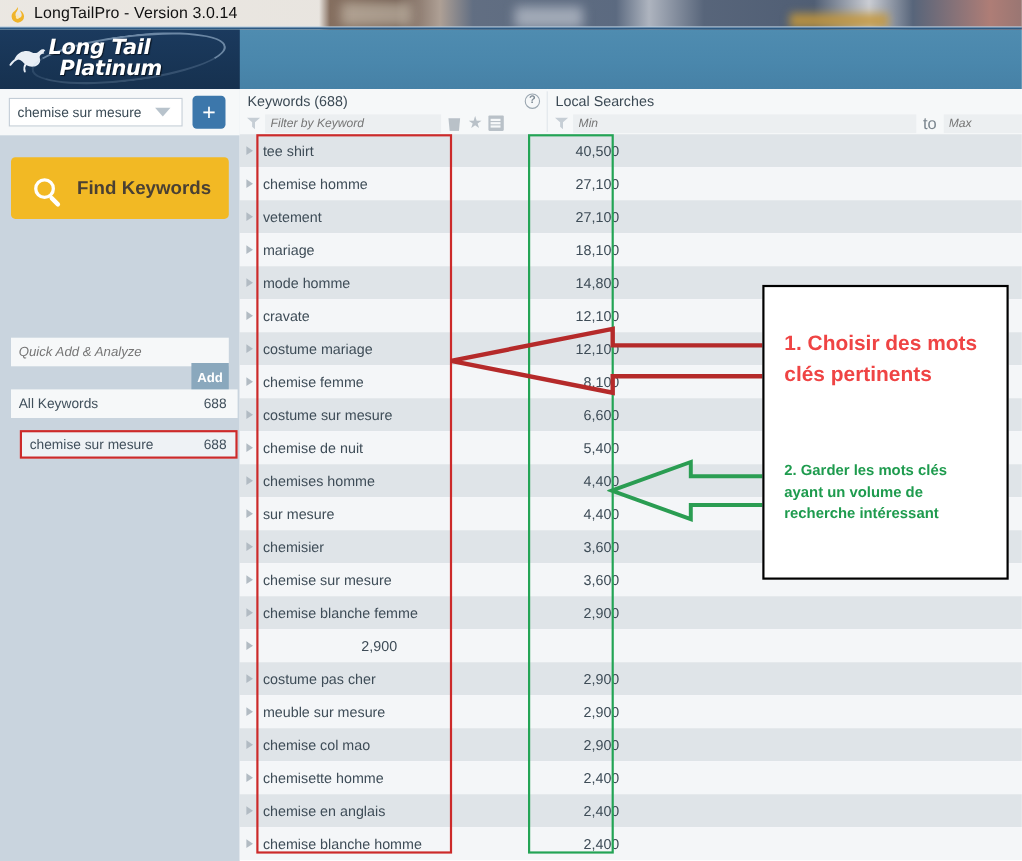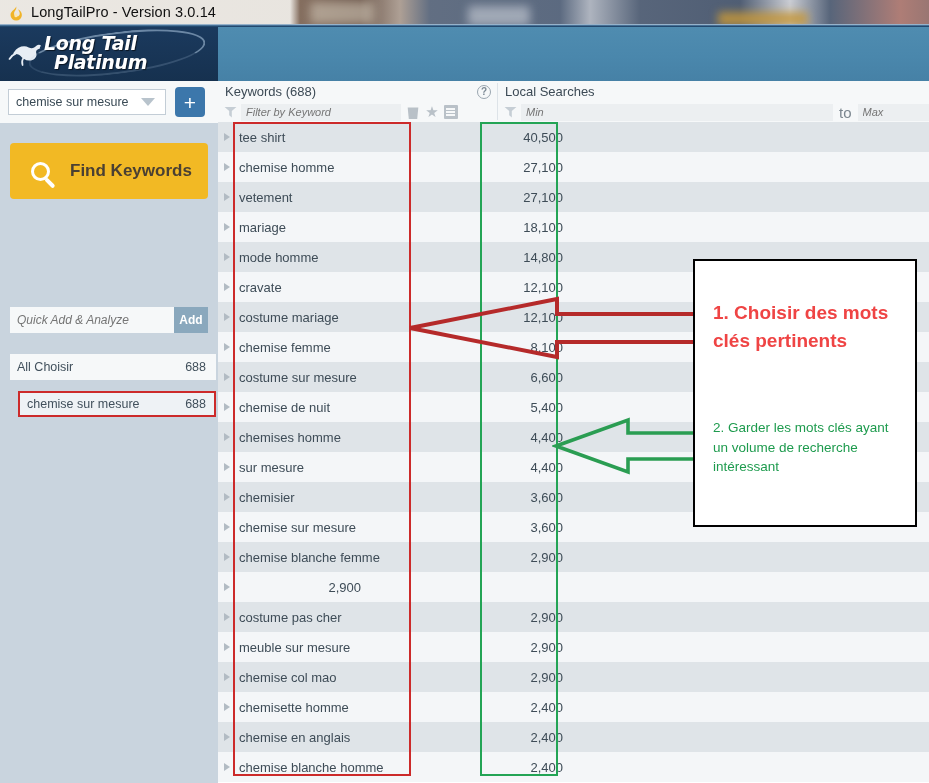--- a/index.html
+++ b/index.html
@@ -121,21 +121,21 @@
   .mag::after {
     content: ""; position: absolute; right: -9px; bottom: -7px;
     width: 12px; height: 3.5px; background: #ffffff;
     transform: rotate(45deg); border-radius: 2px;
   }
   .find-label {
     font-size: 17px; font-weight: bold; color: #4a4033; margin-left: 8px;
   }
   .quick-row {
     position: absolute; left: 10px; top: 226px; width: 198px; height: 26px;
-    background: #f6f8f9; display: flex; align-items: flex-end;
+    background: #f6f8f9; display: flex; align-items: flex-start;
   }
   .quick-input {
     flex: 1; height: 26px; border: none; background: transparent;
     font-size: 12px; font-style: italic; color: #9aa7b2; padding-left: 7px;
     font-family: "Liberation Sans", sans-serif; outline: none;
   }
   .add-btn {
     width: 44px; height: 26px; background: #8aa8bd; color: #ffffff;
     font-size: 12px; font-weight: bold;
     display: flex; align-items: center; justify-content: center; margin-top: 23px;
@@ -259,21 +259,21 @@
   .note-box {
     position: absolute; left: 693px; top: 259px; width: 224px; height: 268px;
     background: #ffffff; border: 2.5px solid #000000;
     padding: 38px 18px 0 18px;
   }
   .note-1 {
     font-size: 19px; font-weight: bold; color: #ef4444; line-height: 1.45;
   }
   .note-2 {
     margin-top: 64px;
-    font-size: 13.5px; font-weight: normal; color: #1e9b4e; line-height: 1.45;
+    font-size: 13.5px; font-weight: bold; color: #1e9b4e; line-height: 1.45;
   }
 </style>
 </head>
 <body>
 
 <div id="app">
 
   <div class="titlebar">
     <div class="tb-blur-a"></div>
     <div class="tb-blur-b"></div>
@@ -318,21 +318,21 @@
       </div>
       <div class="find-label">Find Keywords</div>
     </div>
 
     <div class="quick-row">
       <input class="quick-input" type="text" placeholder="Quick Add &amp; Analyze" style="">
       <div class="add-btn">Add</div>
     </div>
 
     <div class="all-kw">
-      <span>All Choisir</span>
+      <span>All Keywords</span>
       <span class="cnt">688</span>
     </div>
 
     <div class="kw-item">
       <span>chemise sur mesure</span>
       <span class="cnt">688</span>
     </div>
     <div class="kw-item-hl"></div>
   </div>
 

